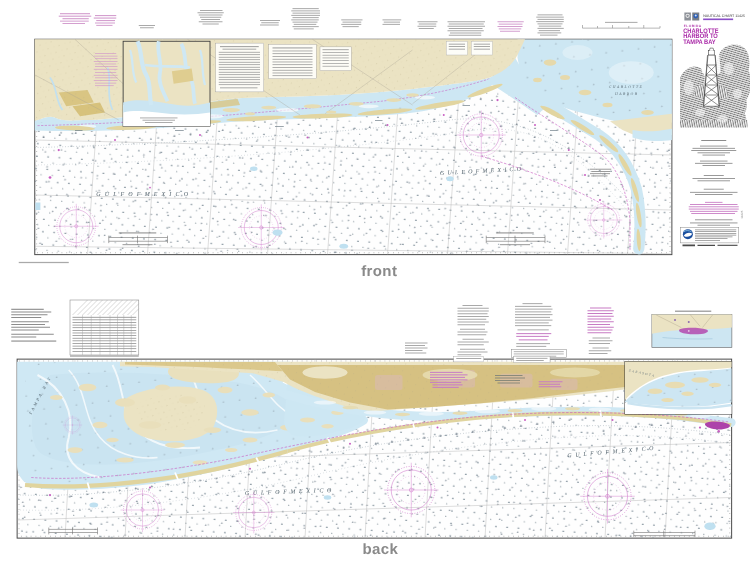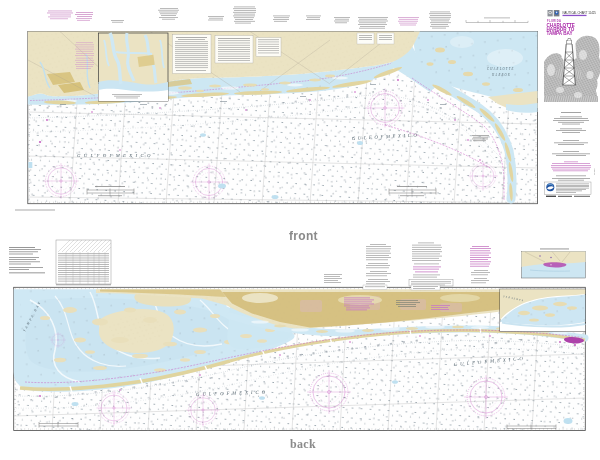--- a/index.html
+++ b/index.html
@@ -1,18 +1,18 @@
 <!DOCTYPE html>
 <html><head>
 <meta charset="utf-8">
 <style>
 html,body{margin:0;padding:0;background:#ffffff;width:600px;height:460px;overflow:hidden;}
 *{box-sizing:border-box;}
 body{font-family:"Liberation Sans", sans-serif;}
-.lbl{position:absolute;color:#8a8a8a;font-weight:bold;font-size:12px;letter-spacing:0.3px;margin-top:19px;}
+.lbl{position:absolute;color:#8a8a8a;font-weight:bold;font-size:12px;letter-spacing:0.3px;}
 </style>
 </head>
 <body>
 
 <svg width="600" height="460" viewBox="0 0 600 460" xmlns="http://www.w3.org/2000/svg" style="position:absolute;left:0;top:0">
 <defs>
 <pattern id="dots" width="9" height="10" patternUnits="userSpaceOnUse" patternTransform="rotate(4)">
   <rect x="1.4" y="2.2" width="1.6" height="0.75" rx="0.3" fill="#72848f"></rect>
   <rect x="6" y="6.8" width="1.1" height="0.7" rx="0.3" fill="#7b8a94"></rect>
 </pattern>
@@ -1007,13 +1007,13 @@
         <circle cx="560" cy="342" r="0.9"></circle>
         <circle cx="575" cy="345" r="1"></circle>
 </g>
 
 <path d="M567,337.5 C573,336.5 580,337.5 583.5,339.5 C585.5,341.5 581,343.5 575,343.5 C569,343.5 564.5,341.5 564,339.8 C563.7,338.6 565,337.8 567,337.5 Z" fill="#ad42aa"></path>
 </g>
 </svg>
 
 <div class="lbl" style="left:289px;top:210px;">front</div>
 
-<div class="lbl" style="left:290px;top:418px;font-family:Liberation Serif, serif;">back</div>
+<div class="lbl" style="left:290px;top:432px;">back</div>
 
 </body></html>

